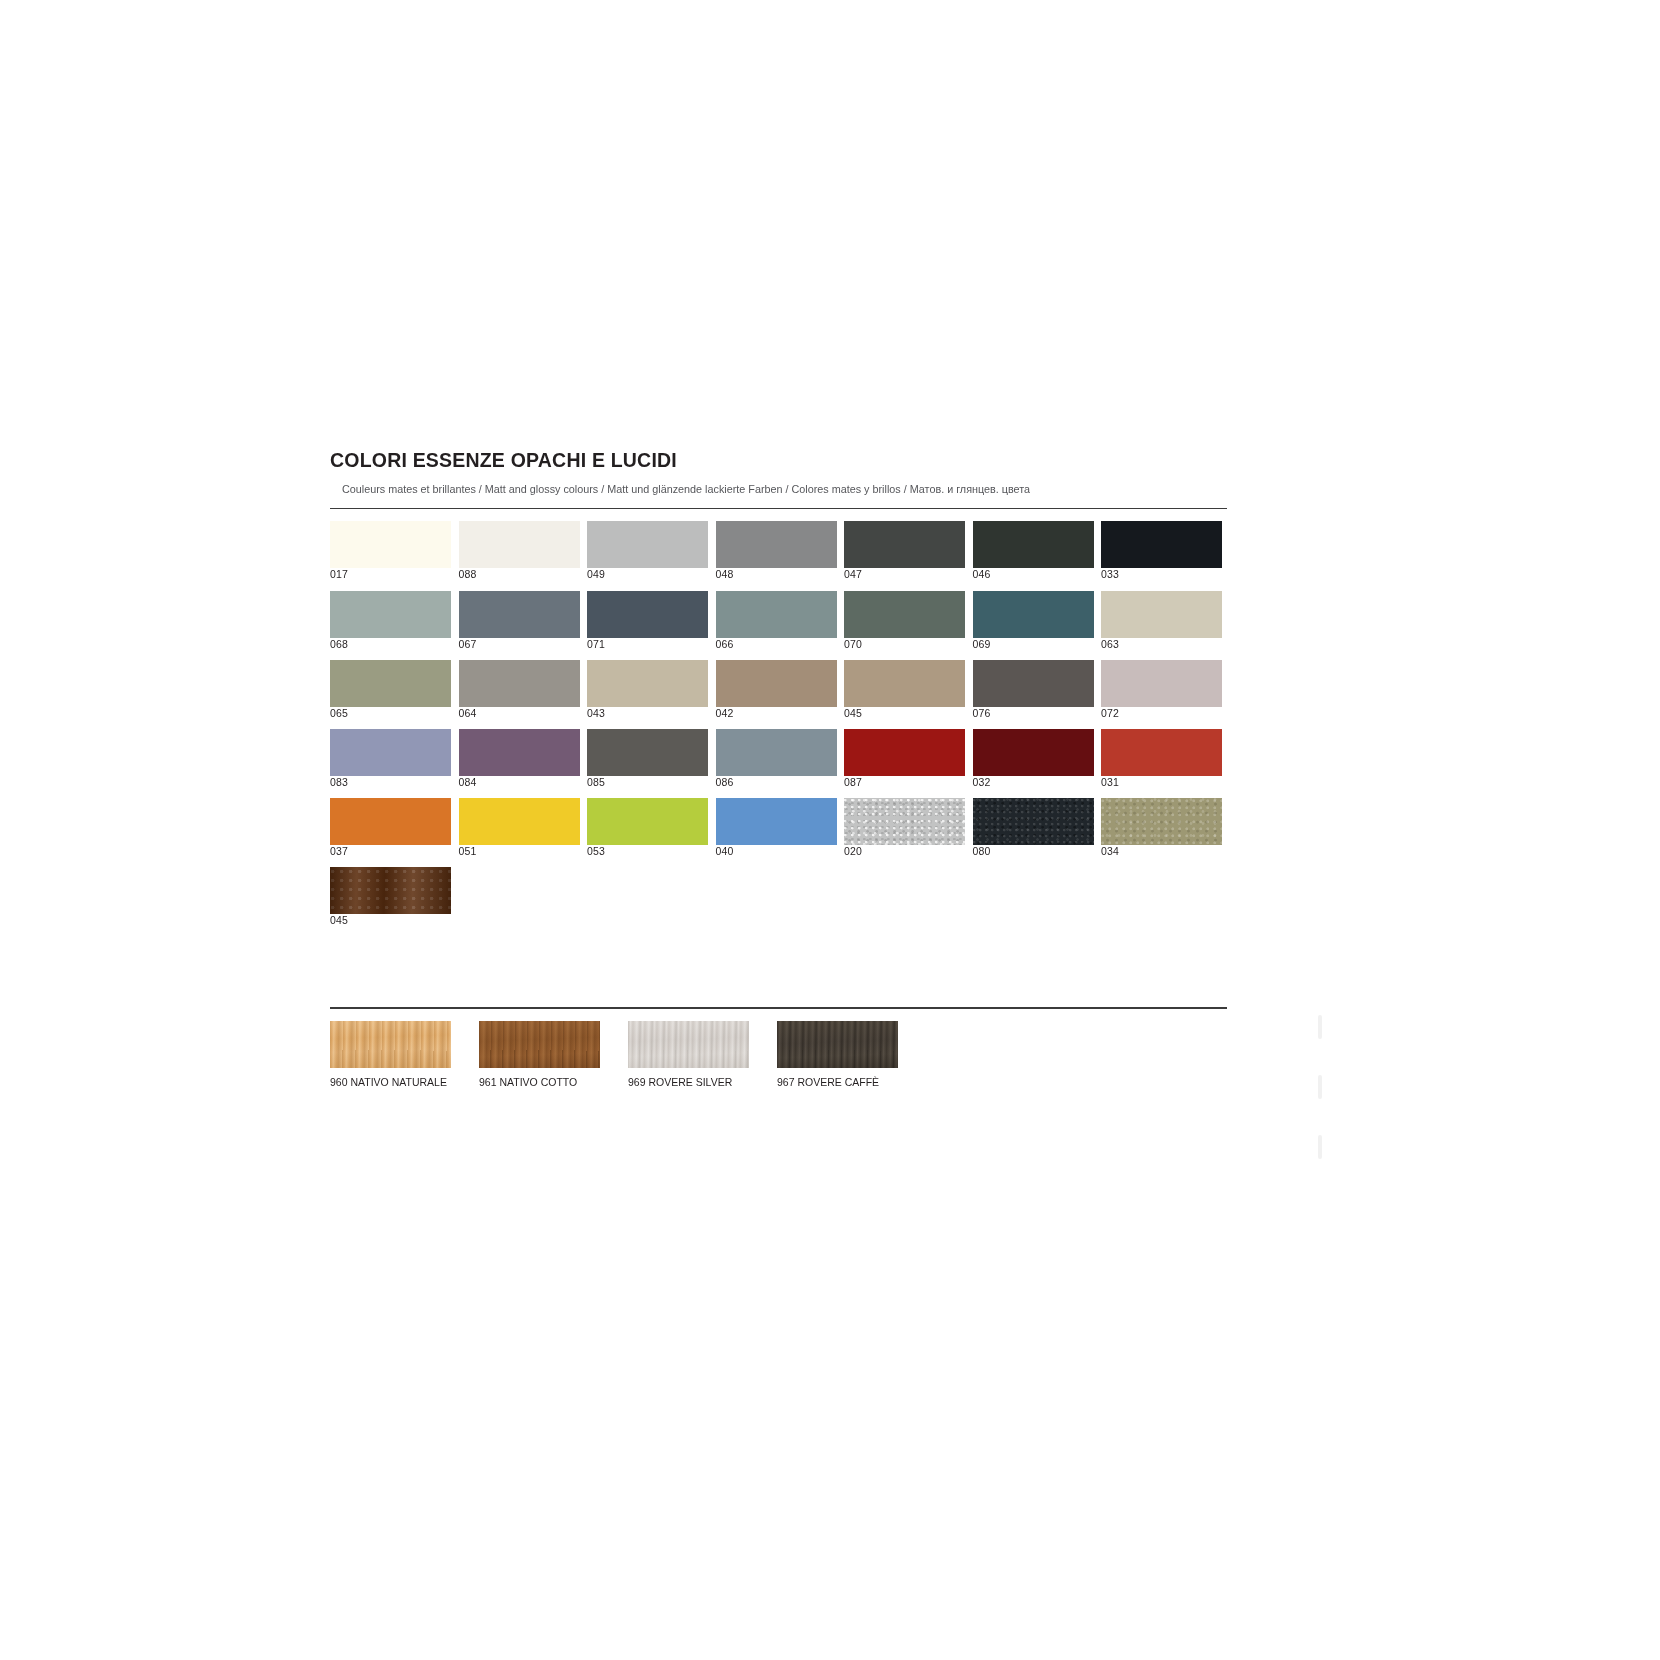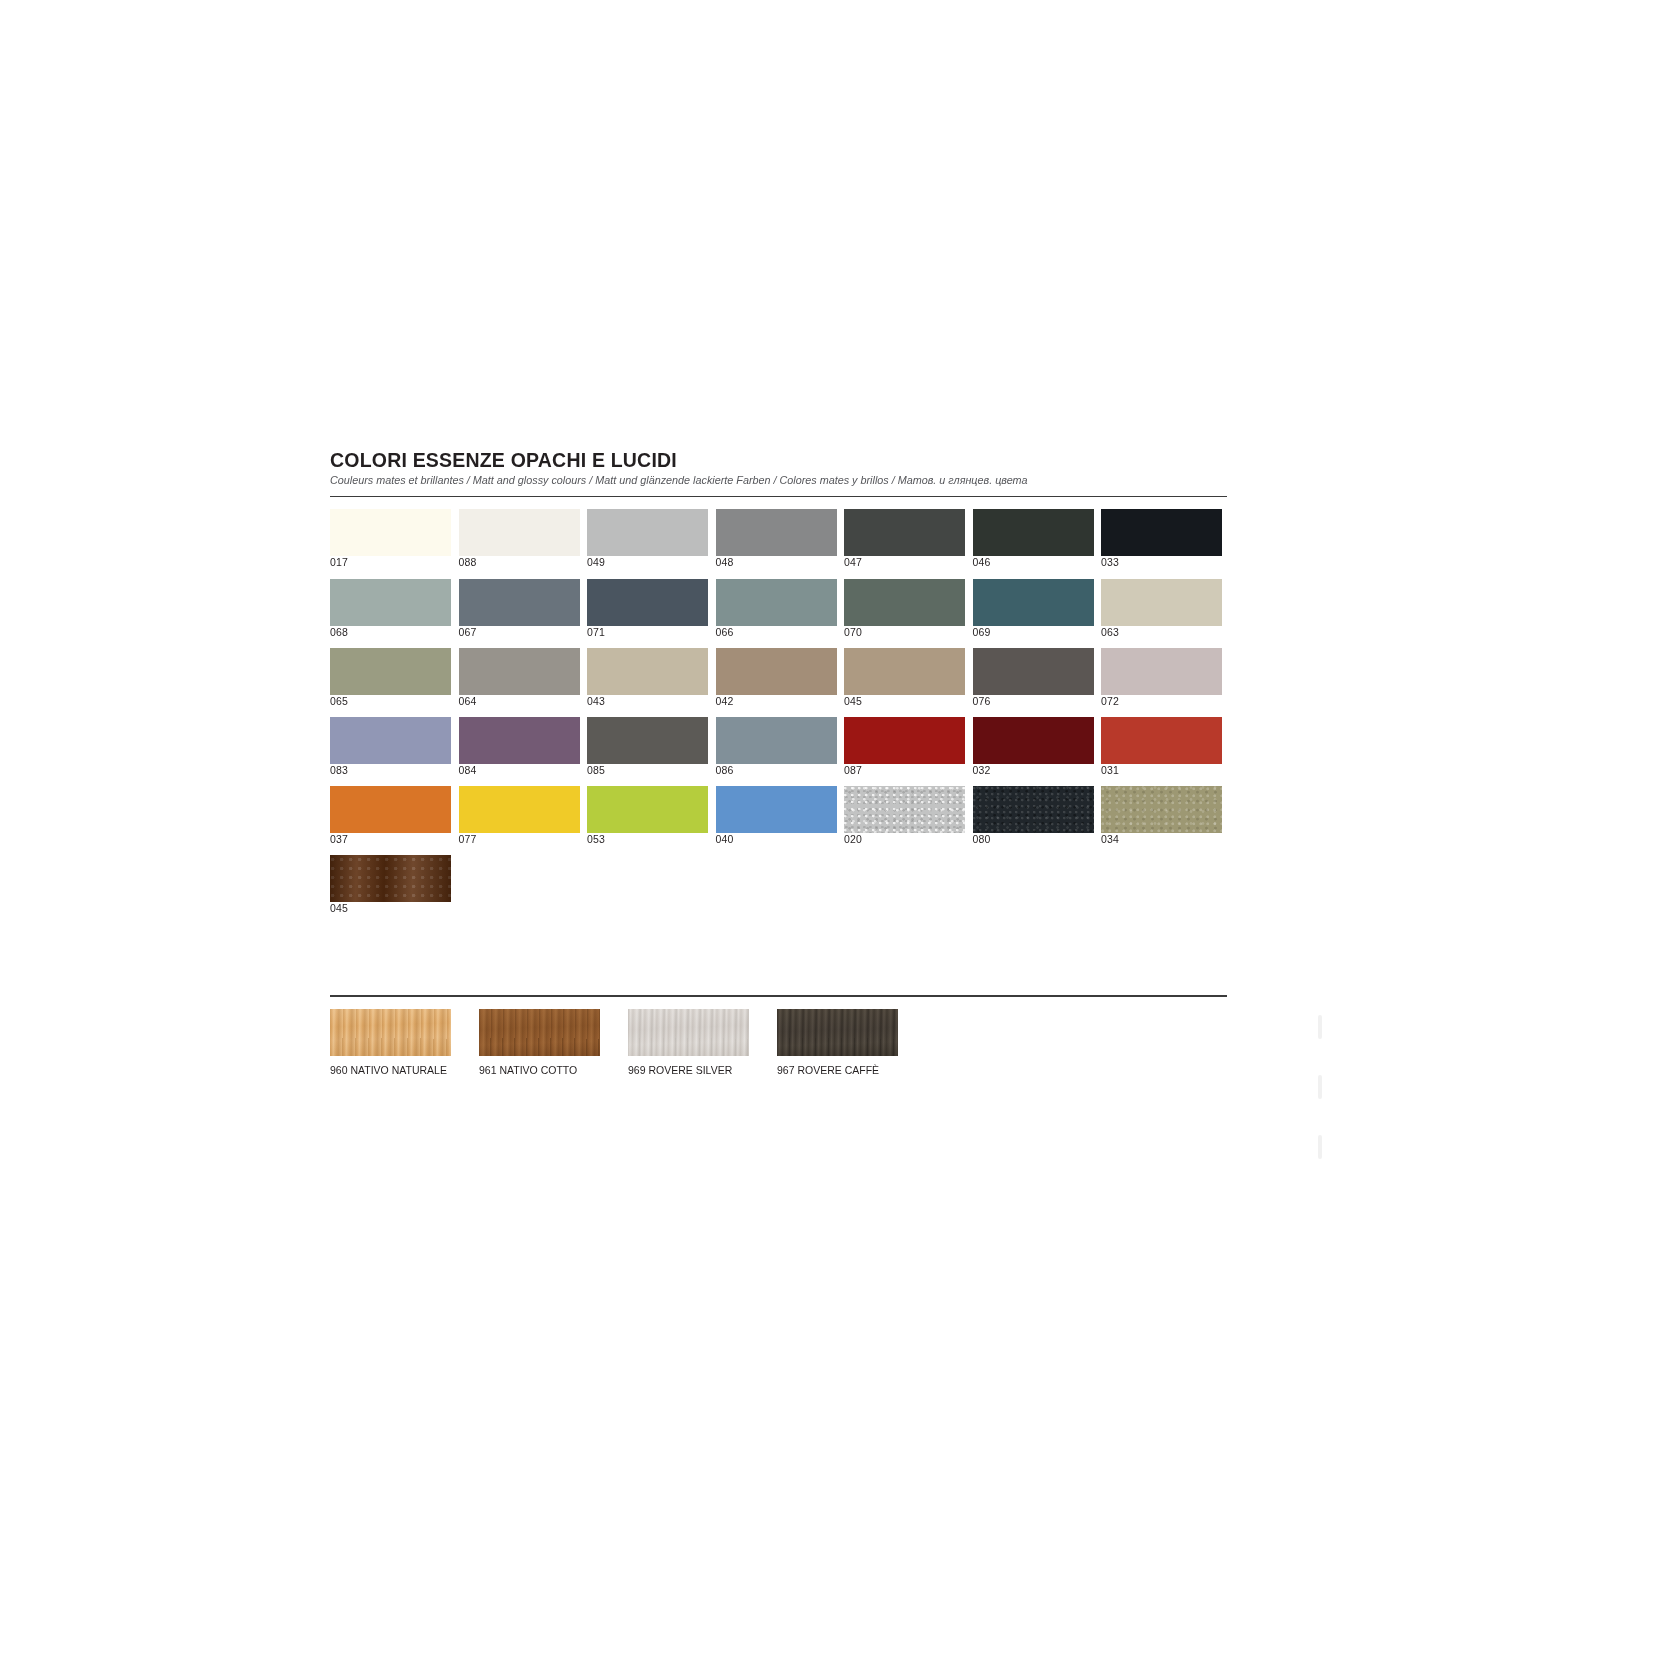--- a/index.html
+++ b/index.html
@@ -31,24 +31,23 @@
     font-weight: bold;
     letter-spacing: 0.2px;
     color: #231f20;
     line-height: 1.1;
     margin: 0 0 3px 0;
     white-space: nowrap;
   }
 
   .section-sub {
     font-size: 10.8px;
-    font-style: italic;
     color: #55565a;
     line-height: 1.15;
-    margin: 0;
+    margin: 12px;
     white-space: nowrap;
   }
 
   .rule {
     height: 1.6px;
     background: #3b3b3b;
     width: 897px;
     margin-top: 9px;
     margin-bottom: 12px;
   }
@@ -296,21 +295,21 @@
         <div class="swatch-cell">
           <span class="swatch-chip" style="background-color: rgb(184, 57, 42);"></span>
           <div class="swatch-label">031</div>
         </div>
         <div class="swatch-cell">
           <span class="swatch-chip" style="background-color: rgb(217, 117, 39);"></span>
           <div class="swatch-label">037</div>
         </div>
         <div class="swatch-cell">
           <span class="swatch-chip" style="background-color: rgb(240, 203, 40);"></span>
-          <div class="swatch-label">077</div>
+          <div class="swatch-label">051</div>
         </div>
         <div class="swatch-cell">
           <span class="swatch-chip" style="background-color: rgb(181, 205, 61);"></span>
           <div class="swatch-label">053</div>
         </div>
         <div class="swatch-cell">
           <span class="swatch-chip" style="background-color: rgb(95, 147, 205);"></span>
           <div class="swatch-label">040</div>
         </div>
         <div class="swatch-cell">

